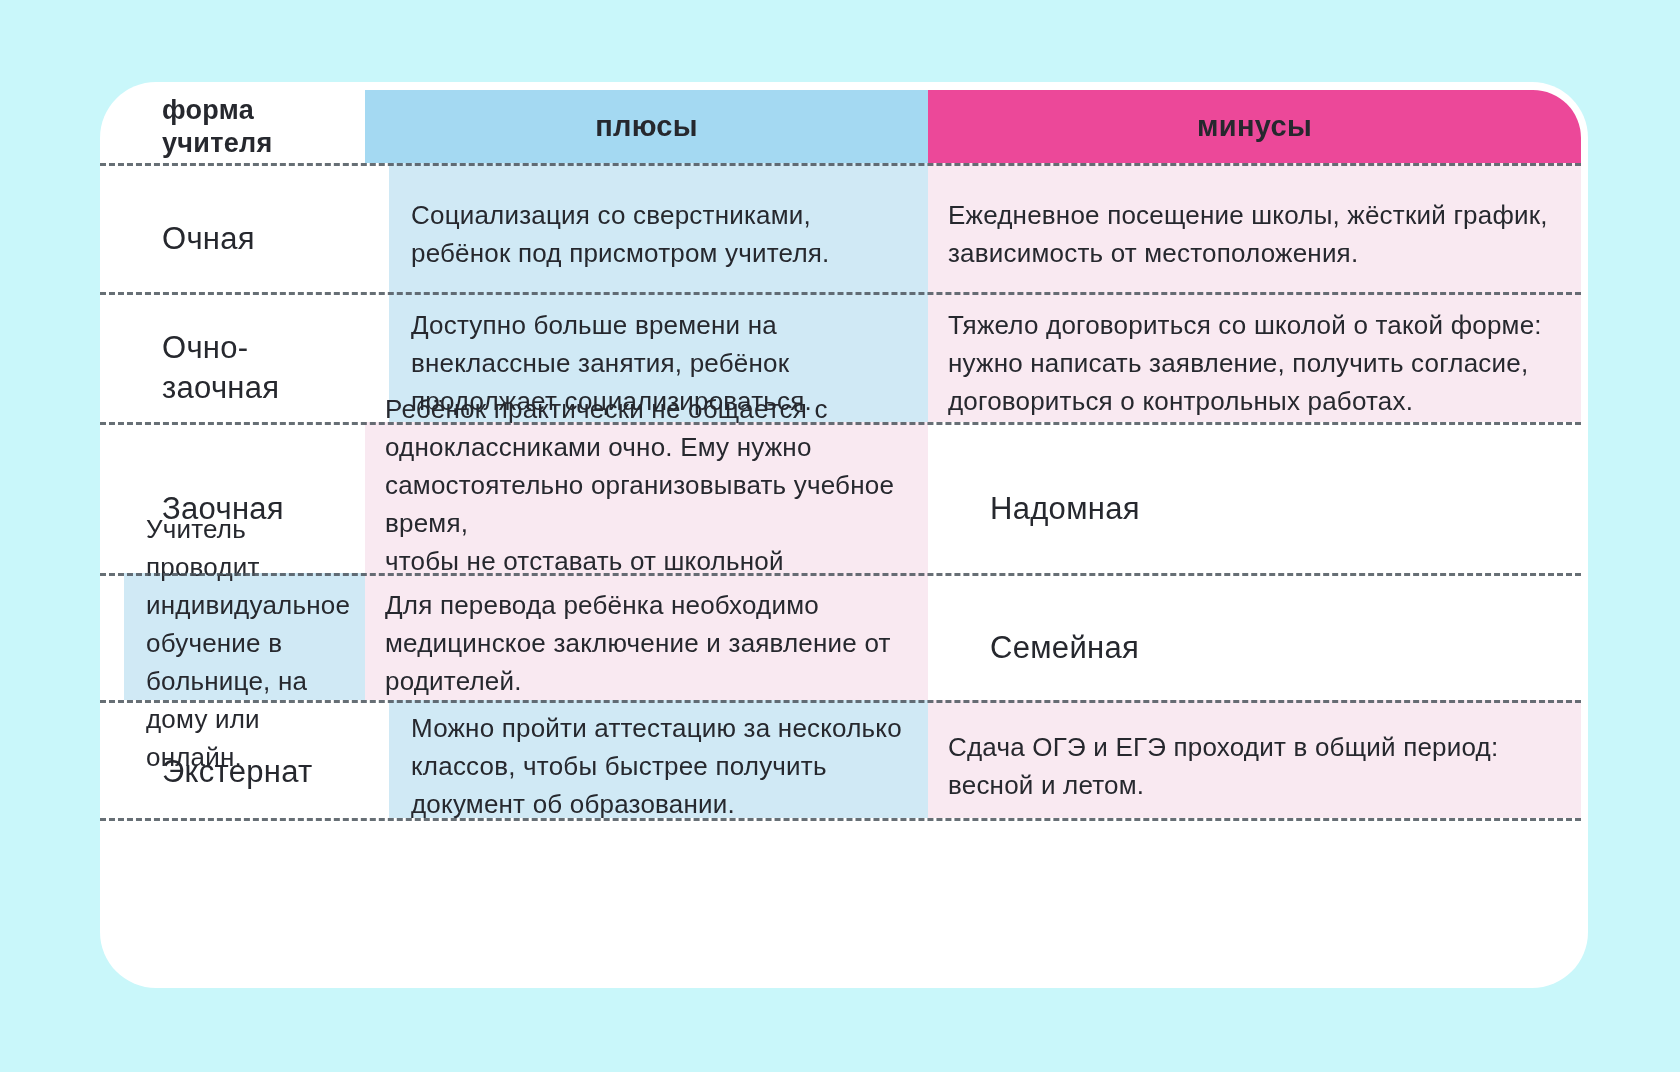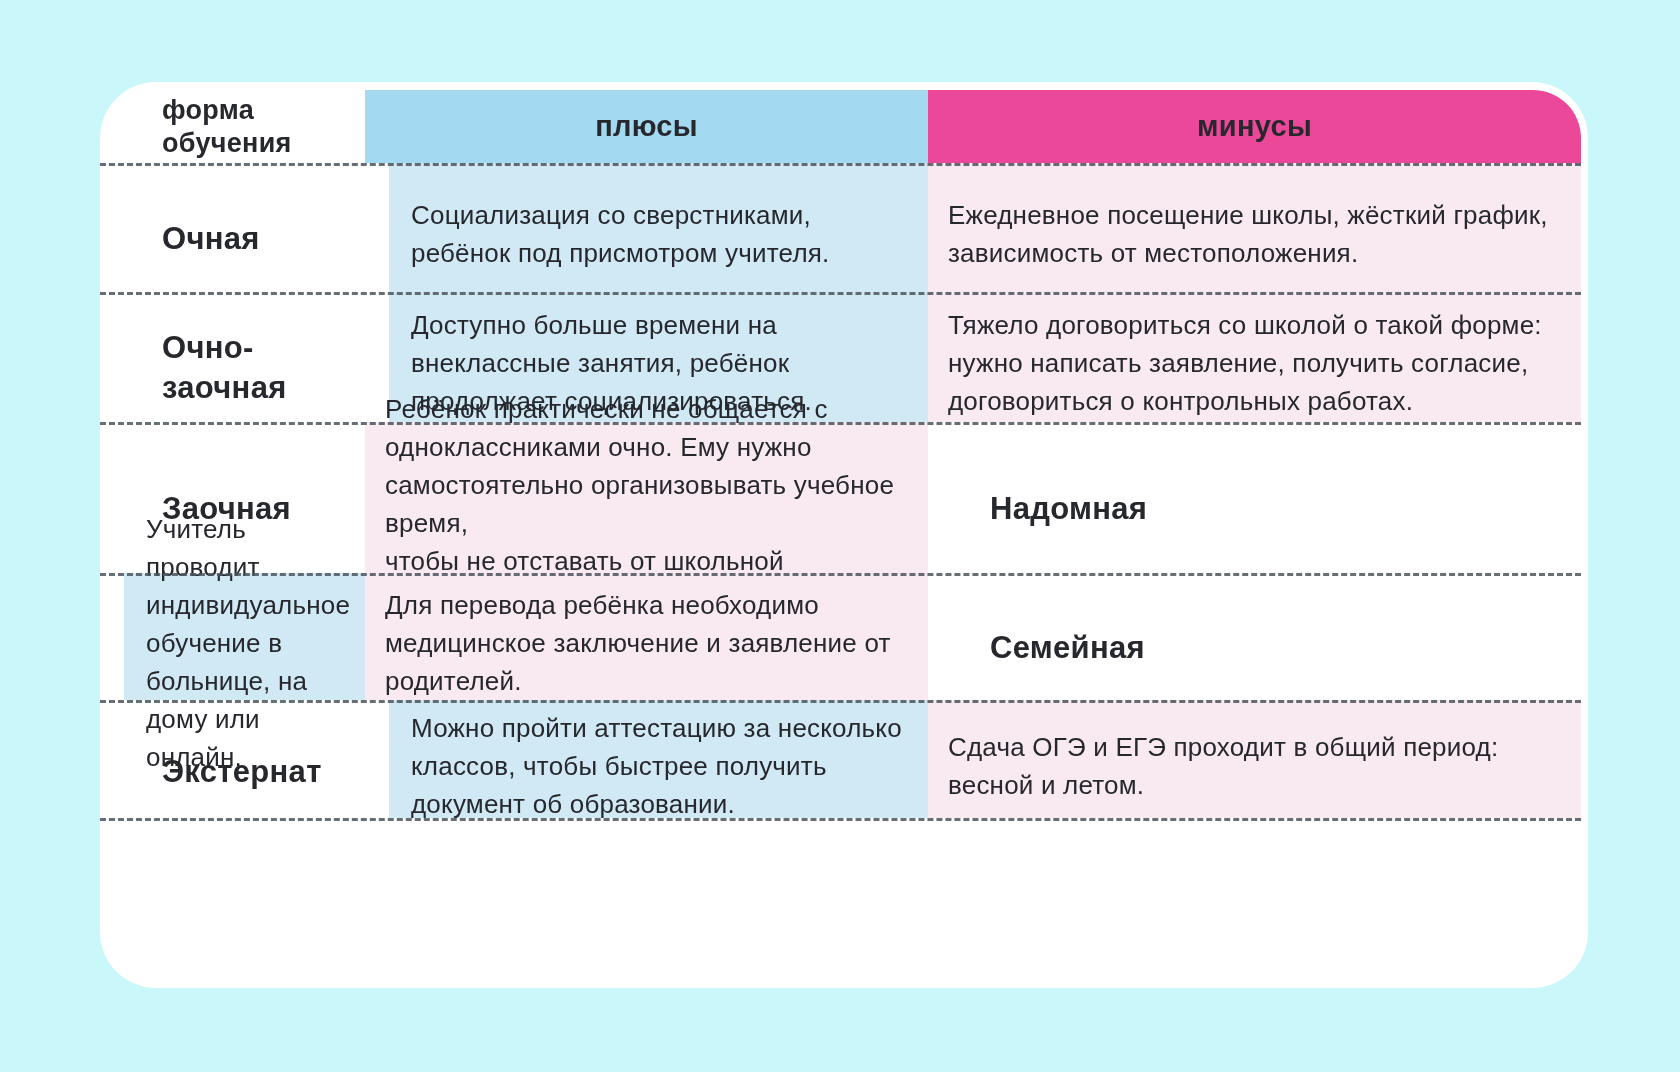--- a/index.html
+++ b/index.html
@@ -53,21 +53,21 @@
   .hdr-form {
     padding-left: 62px;
     font-size: 27px;
     line-height: 33px;
   }
   
   .label-cell {
     padding-left: 62px;
     padding-top: 22px;
     padding-right: 14px;
-    font-weight: bold;
+    font-weight: normal;
     font-size: 31px;
     line-height: 40px;
     letter-spacing: 0.3px;
   }
   
   .text-cell {
     font-size: 26px;
     line-height: 38px;
     padding-top: 24px;
     padding-bottom: 12px;
@@ -97,21 +97,21 @@
   .d6 { top: 728px; }
 </style>
 </head>
 <body>
 
 <div class="card">
   <div class="grid">
 
     <div class="cell hdr hdr-form">
       <span class="pre">форма
-обучения</span>
+учителя</span>
     </div>
     <div class="cell hdr center c2h">
       <span>плюсы</span>
     </div>
     <div class="cell hdr center c3h">
       <span>минусы</span>
     </div>
 
     <div class="cell label-cell">
       <span class="pre">Очная</span>

